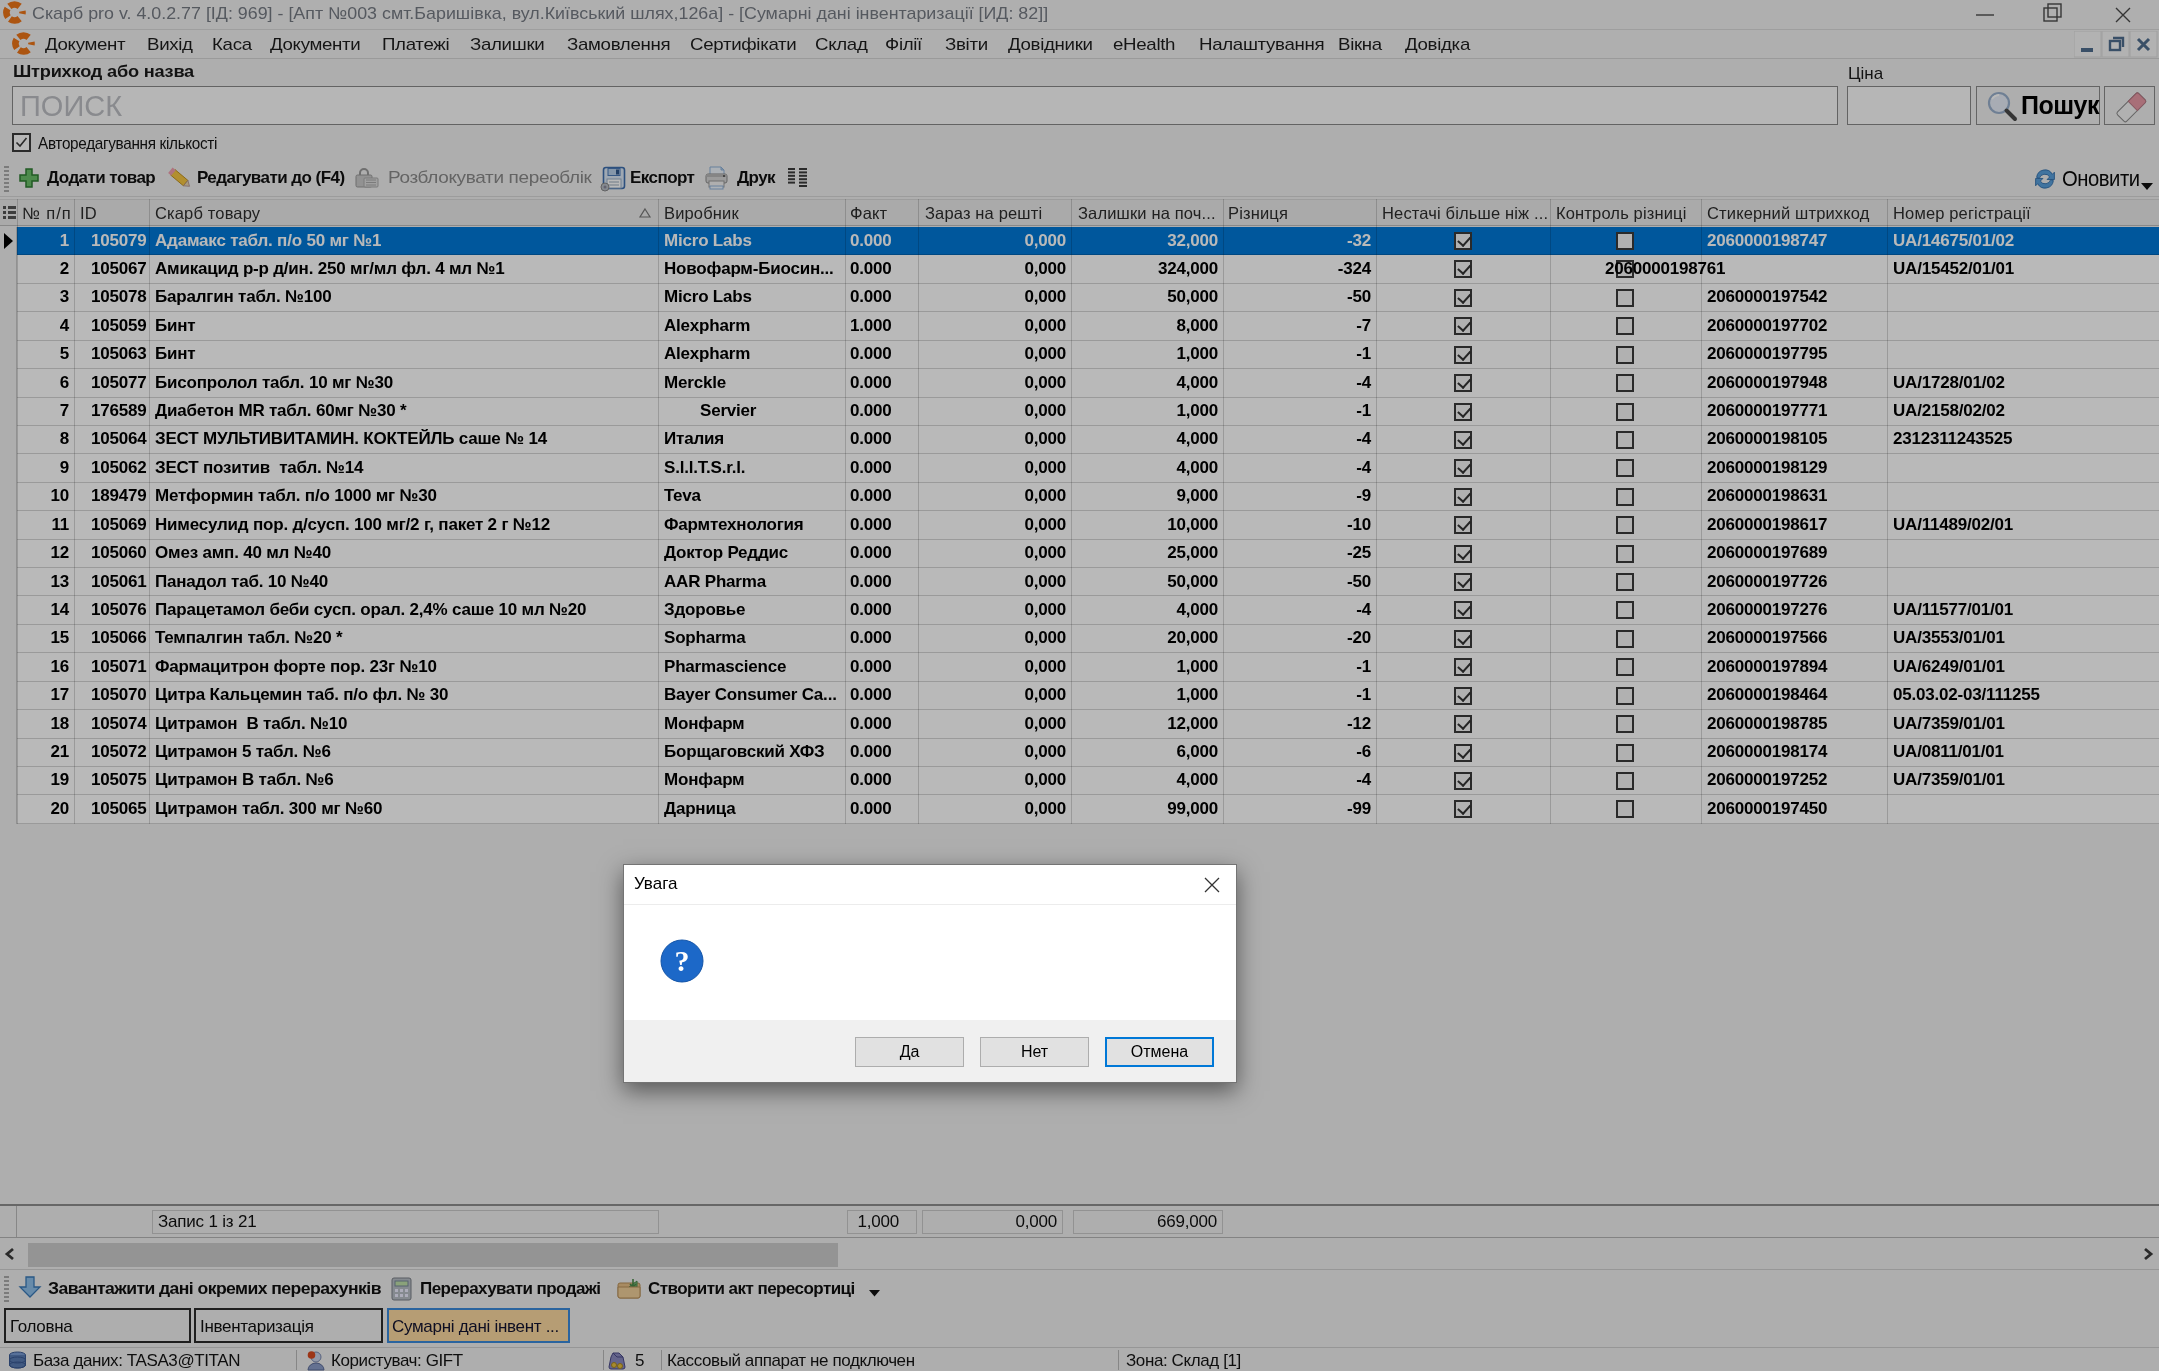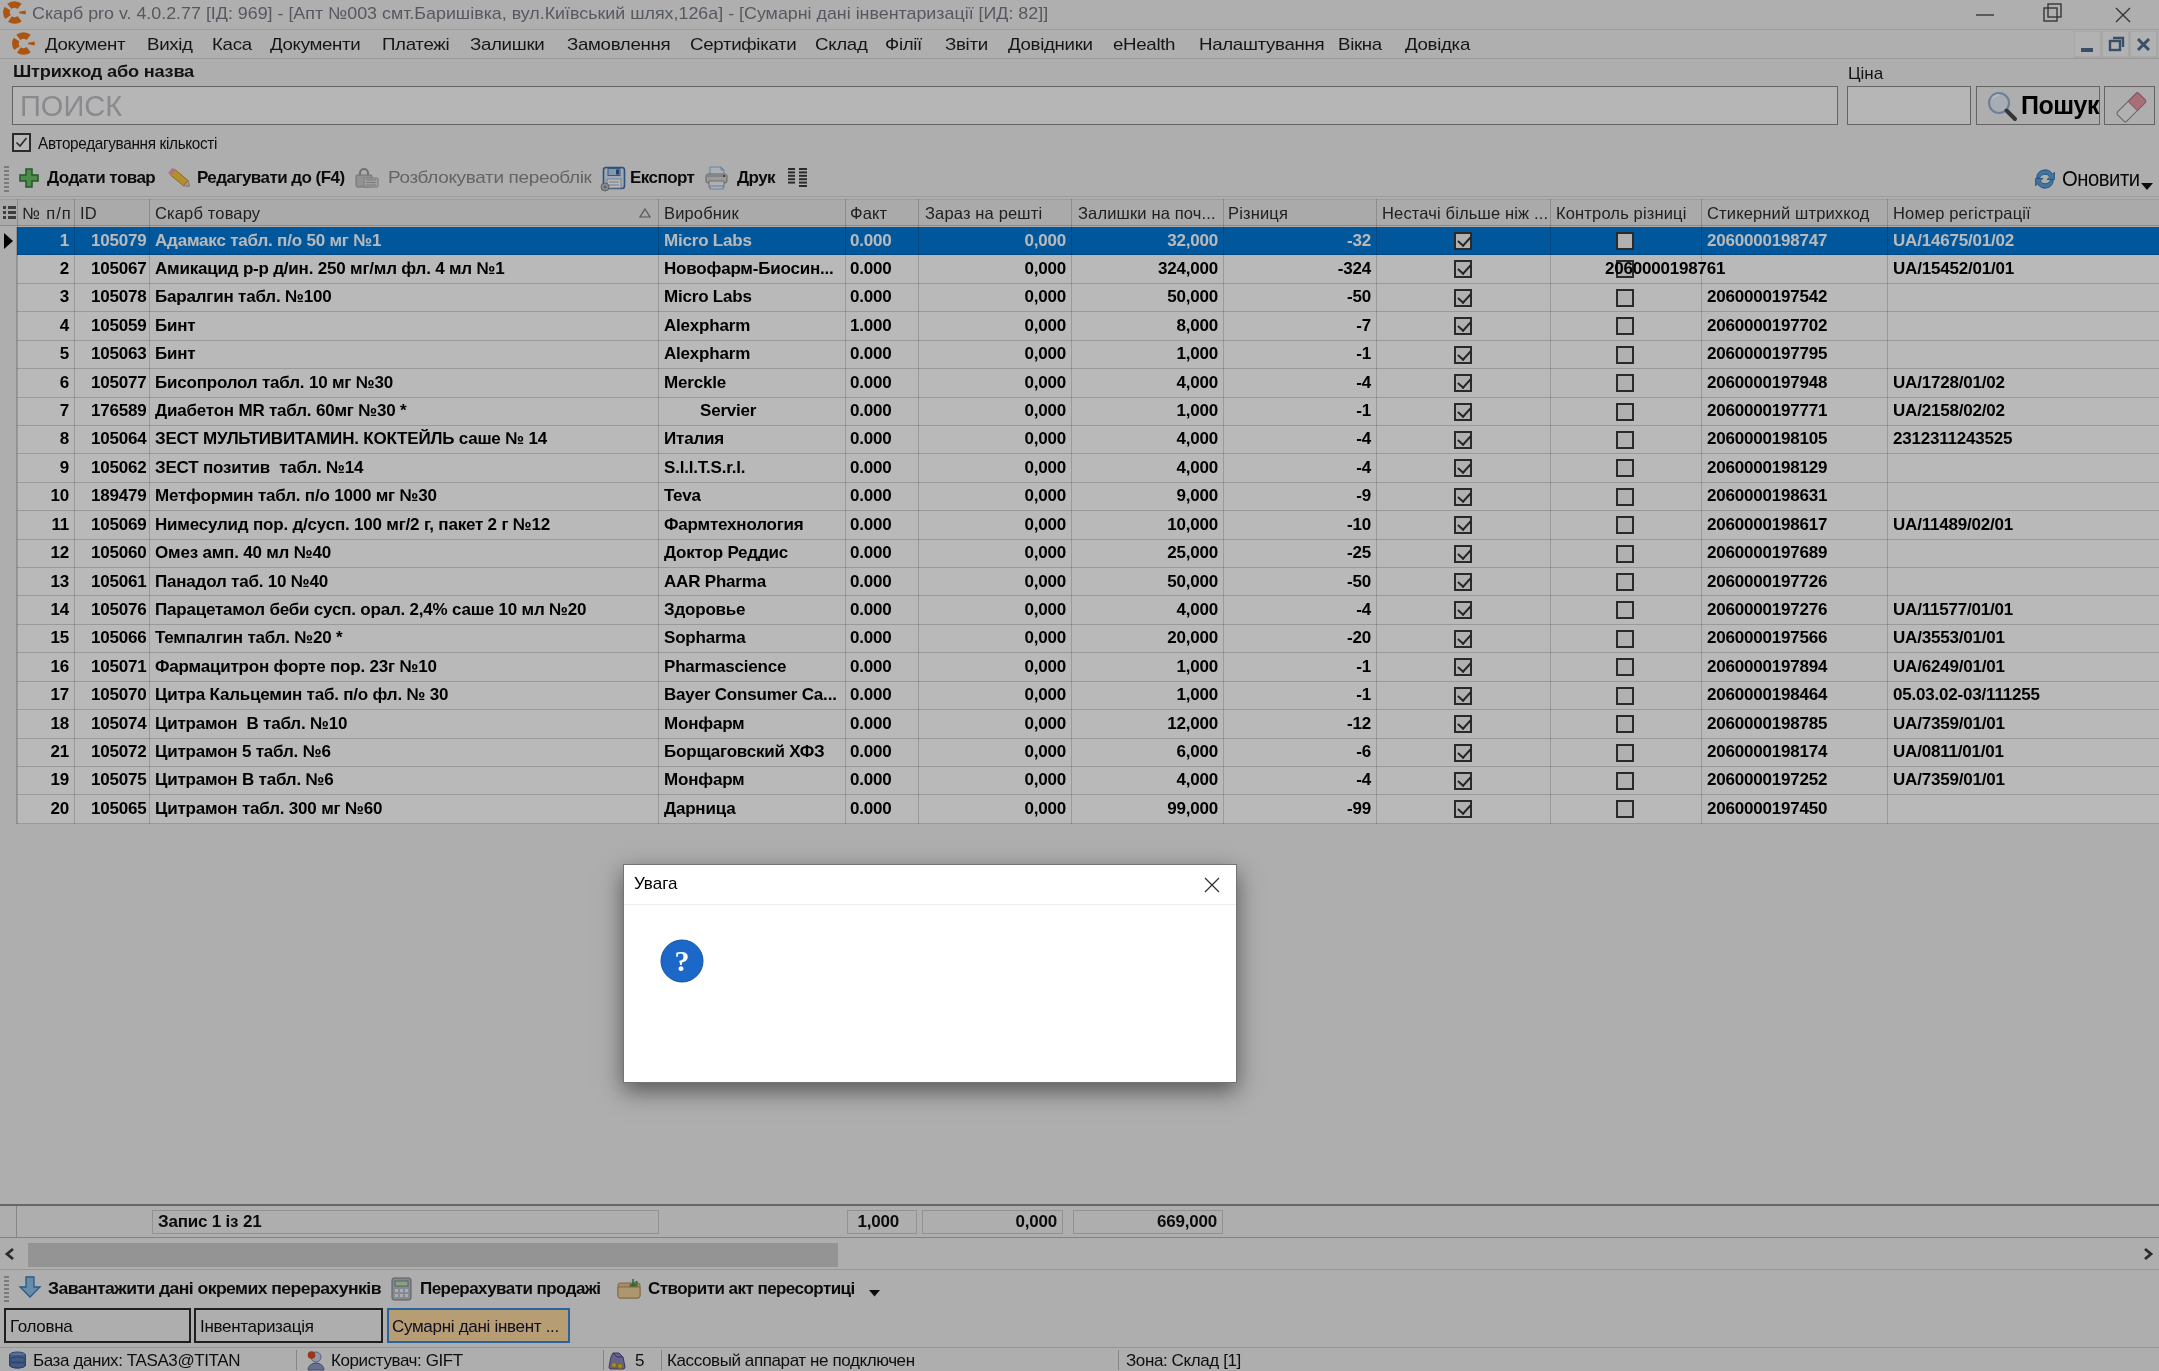--- a/index.html
+++ b/index.html
@@ -33,21 +33,21 @@
 .row .c{position:absolute;top:3.5px;font-size:17px;font-weight:bold;color:#000;white-space:pre;overflow:hidden;letter-spacing:-0.2px}
 .row .rr{text-align:right;padding-right:5px}
 .row.sel .c{color:#fff}
 .gut{position:absolute;left:0;top:0;width:17px;height:28.42px;background:#f0f0f0;border-right:1px solid rgba(0,0,0,0.165)}
 .arr{position:absolute;left:4px;top:6px;width:0;height:0;border-left:9px solid #000;border-top:8px solid transparent;border-bottom:8px solid transparent}
 .vl{position:absolute;width:1px;background:rgba(0,0,0,0.165)}
 .cb{position:absolute;top:5px;width:18px;height:18px;background:#f4f4f4;border:2px solid #3a3a3a}
 .cb.ck::before{content:"";position:absolute;left:1.5px;top:2px;width:10px;height:5.5px;border-left:2px solid #333;border-bottom:2px solid #333;transform:rotate(-48deg)}
 
 #sumrow{position:absolute;left:0;top:1204px;width:2159px;height:34px;background:#f0f0f0;border-top:2px solid #8f8f8f;border-bottom:1px solid #b5b5b5}
-.sbox{position:absolute;top:4px;height:24px;border:1px solid #c9c9c9;font-size:17px;font-weight:bold;color:#101010;line-height:22px;white-space:nowrap;letter-spacing:-0.2px}
+.sbox{position:absolute;top:4px;height:24px;border:1px solid #c9c9c9;font-size:17px;font-weight:normal;color:#101010;line-height:22px;white-space:nowrap;letter-spacing:-0.2px}
 
 #hscroll{position:absolute;left:0;top:1243px;width:2159px;height:24px;background:#f0f0f0}
 #hthumb{position:absolute;left:28px;top:1243px;width:810px;height:24px;background:#cdcdcd}
 
 #tb2{position:absolute;left:0;top:1269px;width:2159px;height:38px;background:#f0f0f0;border-top:1px solid #d0d0d0}
 
 .tab{position:absolute;top:1308px;height:35px;background:#f0f0f0;border:2px solid #2b2b2b;font-size:17px;color:#101010;padding:7px 0 0 4px;letter-spacing:-0.3px;white-space:nowrap}
 .tab.sel{background:#fbd9a0;border:2px solid #3a8adc;color:#141430;padding-left:3px}
 
 #status{position:absolute;left:0;top:1347px;width:2159px;height:24px;background:#f0f0f0;border-top:1px solid #cfcfcf}
@@ -671,13 +671,18 @@
   <div class="cap">Увага</div>
     <div style="position:absolute;left:0;top:39px;width:612px;height:1px;background:#ececec"></div>
   <svg class="dx" viewBox="0 0 18 18">
       <path d="M2 2 L16 16 M16 2 L2 16" stroke="#333" stroke-width="1.3"></path>
     </svg>
   <svg class="abs" style="left:36px;top:74px" width="44" height="44" viewBox="0 0 44 44">
       <circle cx="22" cy="22" r="21" fill="#1c68c8"></circle>
       <circle cx="22" cy="22" r="21" fill="none" stroke="#1254a8" stroke-width="1"></circle>
       <text x="22" y="32" text-anchor="middle" font-family="Liberation Serif" font-size="30" font-weight="bold" fill="#fff">?</text>
     </svg>
+  <div id="dbody">
+    <div class="dbtn" style="left:231px">Да</div>
+    <div class="dbtn" style="left:356px">Нет</div>
+    <div class="dbtn def" style="left:481px">Отмена</div>
+  </div>
 </div>
 
 </body></html>

